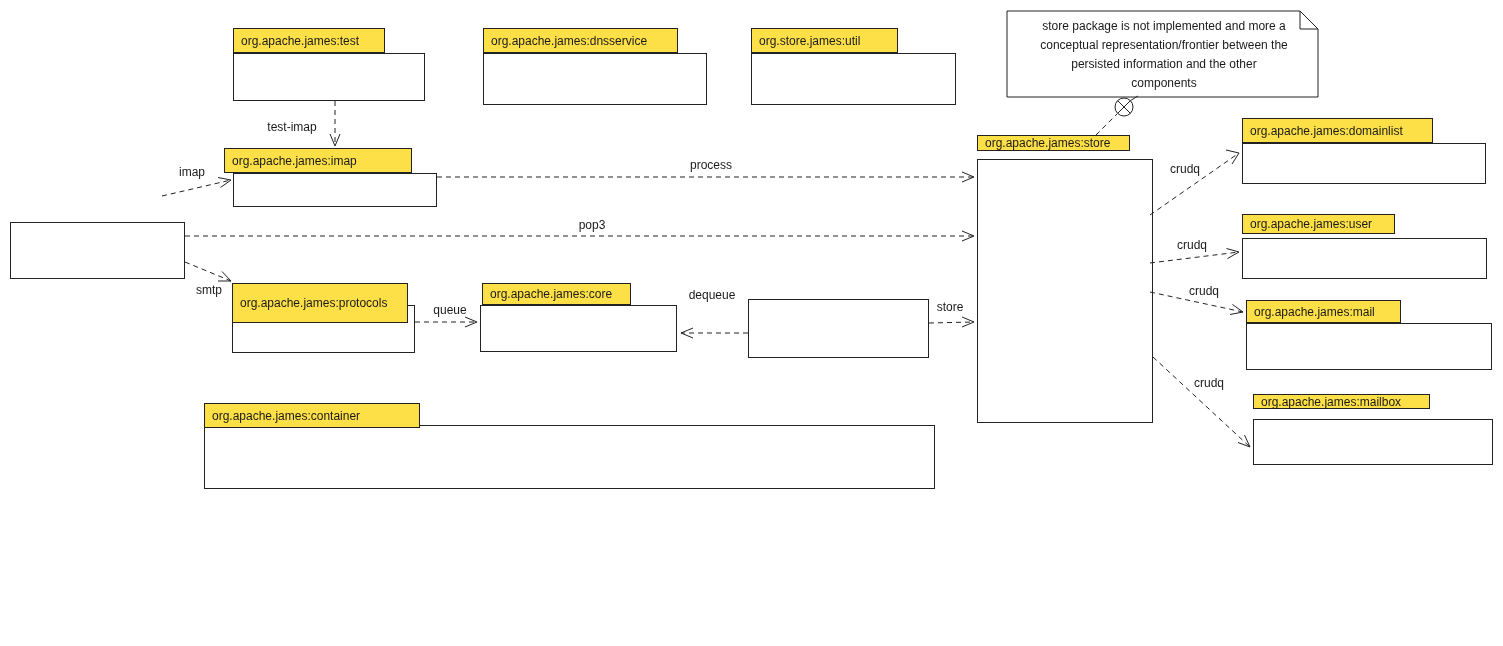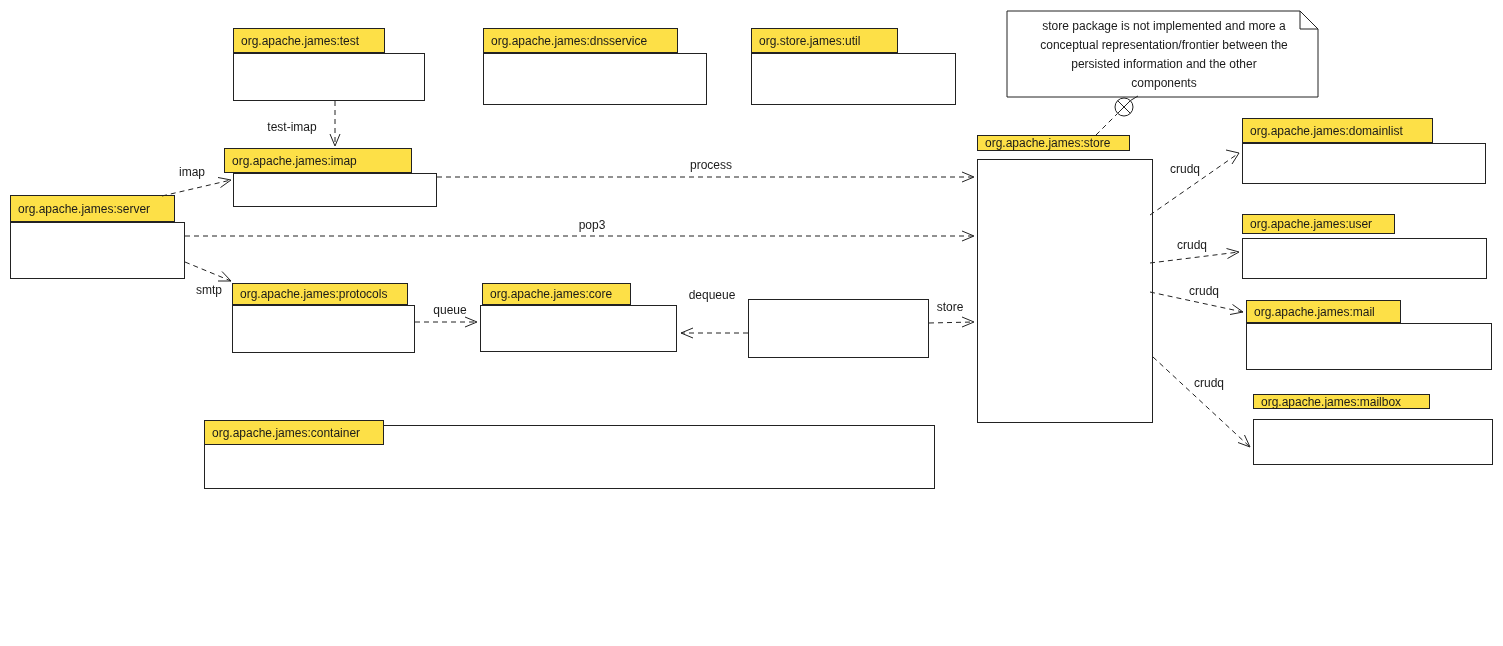--- a/index.html
+++ b/index.html
@@ -59,35 +59,34 @@
 
   <div class="pkg-tab" style="left:483px;top:28px;width:195px;height:25px;">org.apache.james:dnsservice</div>
   <div class="pkg-body" style="left:483px;top:53px;width:224px;height:52px;"></div>
 
   <div class="pkg-tab" style="left:751px;top:28px;width:147px;height:25px;">org.store.james:util</div>
   <div class="pkg-body" style="left:751px;top:53px;width:205px;height:52px;"></div>
 
   <div class="pkg-tab" style="left:224px;top:148px;width:188px;height:25px;">org.apache.james:imap</div>
   <div class="pkg-body" style="left:233px;top:173px;width:204px;height:34px;"></div>
 
-  <div class="pkg-tab" style="left:10px;top:195px;width:165px;height:27px;">org.apache.james:server</div>
   <div class="pkg-body" style="left:10px;top:222px;width:175px;height:57px;"></div>
 
-  <div class="pkg-tab" style="left:232px;top:283px;width:176px;height:22px;">org.apache.james:protocols</div>
+  <div class="pkg-tab" style="left:232px;top:283px;width:176px;height:40px;">org.apache.james:protocols</div>
   <div class="pkg-body" style="left:232px;top:305px;width:183px;height:48px;"></div>
 
   <div class="pkg-tab" style="left:482px;top:283px;width:149px;height:22px;">org.apache.james:core</div>
   <div class="pkg-body" style="left:480px;top:305px;width:197px;height:47px;"></div>
 
   <div class="pkg-body" style="left:748px;top:299px;width:181px;height:59px;"></div>
 
   <div class="pkg-tab" style="left:977px;top:135px;width:153px;height:16px;">org.apache.james:store</div>
   <div class="pkg-body" style="left:977px;top:159px;width:176px;height:264px;"></div>
 
-  <div class="pkg-tab" style="left:204px;top:420px;width:180px;height:25px;">org.apache.james:container</div>
+  <div class="pkg-tab" style="left:204px;top:403px;width:216px;height:25px;">org.apache.james:container</div>
   <div class="pkg-body" style="left:204px;top:425px;width:731px;height:64px;"></div>
 
   <div class="pkg-tab" style="left:1242px;top:118px;width:191px;height:25px;">org.apache.james:domainlist</div>
   <div class="pkg-body" style="left:1242px;top:143px;width:244px;height:41px;"></div>
 
   <div class="pkg-tab" style="left:1242px;top:214px;width:153px;height:20px;">org.apache.james:user</div>
   <div class="pkg-body" style="left:1242px;top:238px;width:245px;height:41px;"></div>
 
   <div class="pkg-tab" style="left:1246px;top:300px;width:155px;height:23px;">org.apache.james:mail</div>
   <div class="pkg-body" style="left:1246px;top:323px;width:246px;height:47px;"></div>

